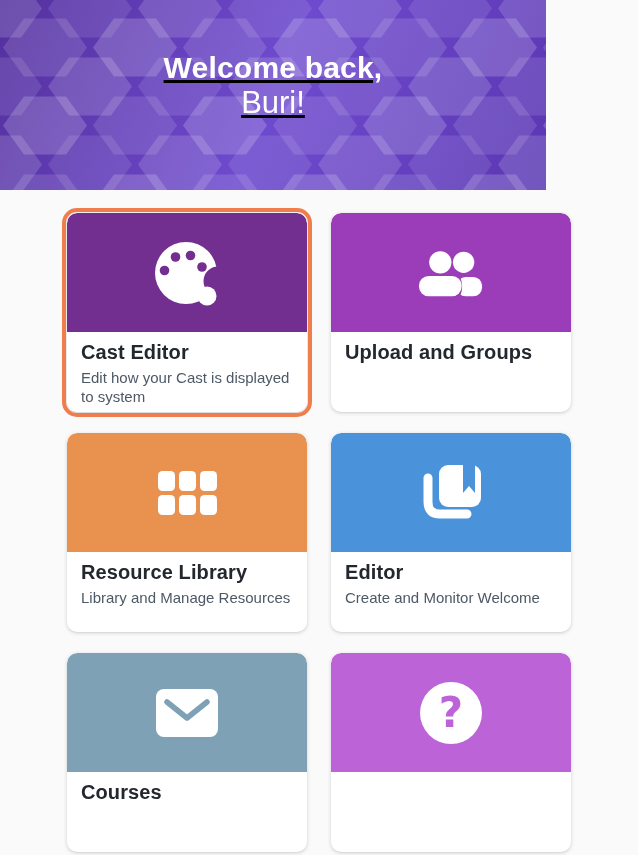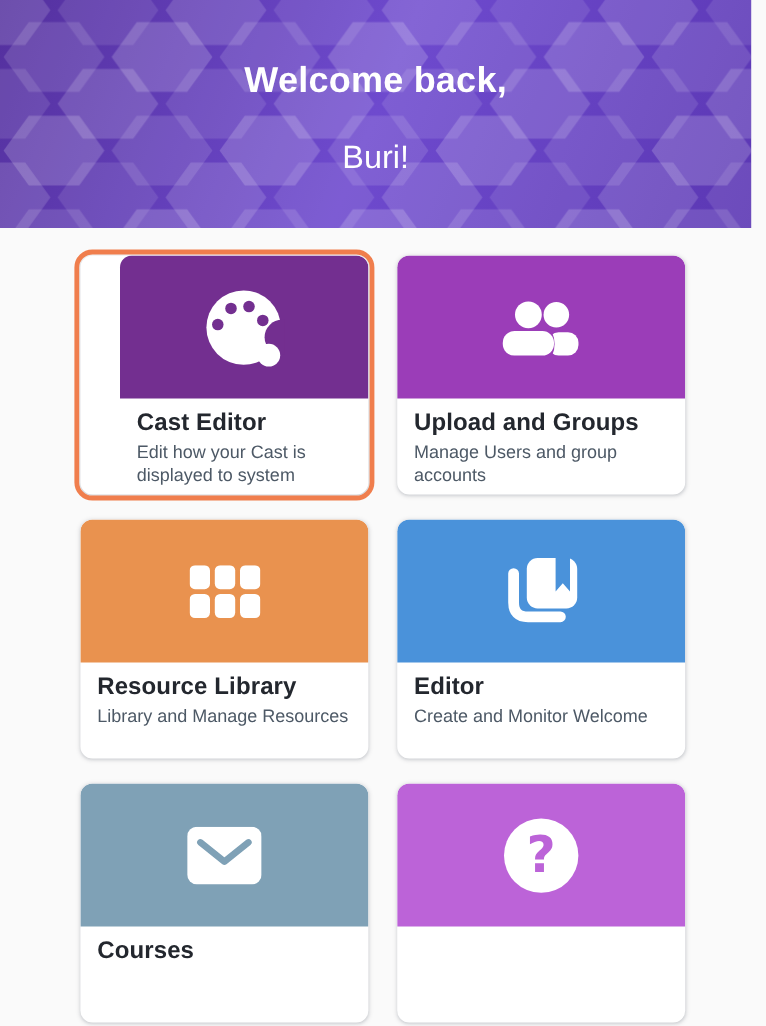--- a/index.html
+++ b/index.html
@@ -8,48 +8,48 @@
     width: 638px;
     height: 855px;
     overflow: hidden;
     background: #FAFAFA;
     font-family: "Liberation Sans", sans-serif;
   }
 
   
   .hero {
     position: relative;
-    width: 626px;
+    width: 546px;
     height: 190px;
     background: linear-gradient(112deg, #54309E 0%, #6E4ACE 50%, #5B37B3 100%);
     overflow: hidden;
+    text-decoration: underline;
   }
   .hero-pattern {
     position: absolute;
     inset: 0;
     display: block;
   }
   .hero-text {
     position: relative;
     z-index: 2;
     text-align: center;
     color: #FFFFFF;
     padding-top: 50px;
   }
   .hero-line1 {
     font-size: 30px;
     font-weight: 800;
     letter-spacing: 0.2px;
     line-height: 36px;
   }
   .hero-line2 {
-    font-size: 27px;
+    font-size: 31px;
     font-weight: 400;
     line-height: 34px;
-    margin-top: 28px;
   }
 
   
   .cards {
     width: 504px;
     margin: 23px auto 0;
     display: grid;
     grid-template-columns: 240px 240px;
     column-gap: 24px;
     row-gap: 21px;
@@ -118,21 +118,21 @@
     <rect width="638" height="190" fill="url(#hexes)"></rect>
   </svg>
   <div class="hero-text">
     <div class="hero-line1">Welcome back,</div>
     <div class="hero-line2">Buri!</div>
   </div>
 </div>
 
 <div class="cards">
 
-  <div class="card highlighted" style="outline-color: rgb(240, 126, 77); padding-left: 33px;">
+  <div class="card highlighted" style="outline-color: rgb(240, 126, 77);">
     <div class="card-top" style="background: rgb(115, 47, 144);">
       <svg width="66" height="66" viewBox="0 0 66 66">
         <circle cx="32" cy="33" r="31" fill="#FFFFFF"></circle>
         <circle cx="64" cy="41" r="14.5" fill="#732F90"></circle>
         <circle cx="53" cy="56" r="9.5" fill="#FFFFFF"></circle>
         <circle cx="21.5" cy="17" r="4.8" fill="#732F90"></circle>
         <circle cx="36.5" cy="15.5" r="4.8" fill="#732F90"></circle>
         <circle cx="10.5" cy="30.5" r="4.8" fill="#732F90"></circle>
         <circle cx="48" cy="27" r="4.8" fill="#732F90"></circle>
       </svg>
@@ -148,21 +148,20 @@
       <svg width="66" height="48" viewBox="0 0 68 48">
         <circle cx="47" cy="13" r="11" fill="#FFFFFF"></circle>
         <rect x="40" y="28" width="26" height="20" rx="9" fill="#FFFFFF"></rect>
         <ellipse cx="39" cy="38" rx="6.5" ry="13" fill="#9B3DB8"></ellipse>
         <circle cx="23" cy="13" r="11.5" fill="#FFFFFF"></circle>
         <rect x="1" y="27" width="44" height="21" rx="10" fill="#FFFFFF"></rect>
       </svg>
     </div>
     <div class="card-body">
       <div class="card-title">Upload and Groups</div>
-      <div class="card-desc">Manage Users and group accounts</div>
     </div>
   </div>
 
   <div class="card">
     <div class="card-top" style="background: rgb(233, 146, 79);">
       <svg width="59" height="44" viewBox="0 0 59 44">
         <rect x="0" y="0" width="17" height="20" rx="4.5" fill="#FFFFFF"></rect>
         <rect x="21" y="0" width="17" height="20" rx="4.5" fill="#FFFFFF"></rect>
         <rect x="42" y="0" width="17" height="20" rx="4.5" fill="#FFFFFF"></rect>
         <rect x="0" y="24" width="17" height="20" rx="4.5" fill="#FFFFFF"></rect>

